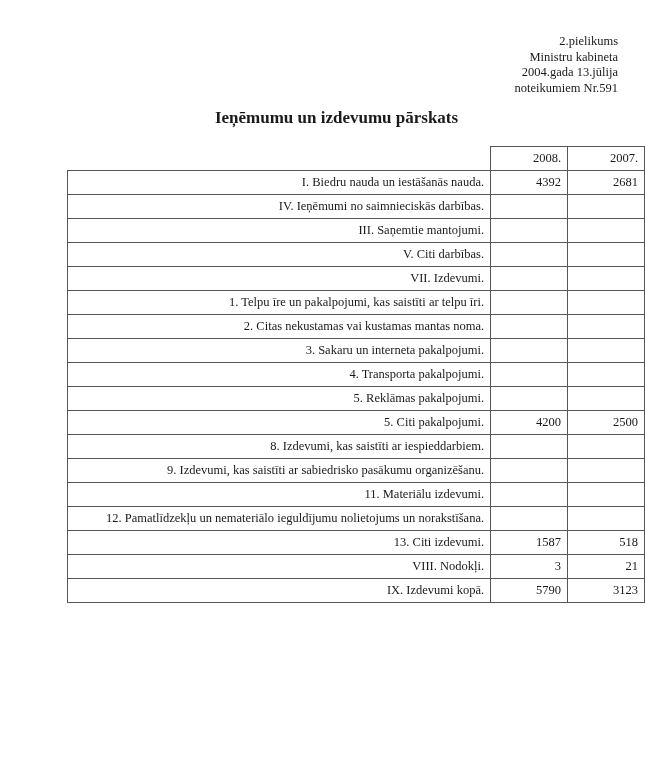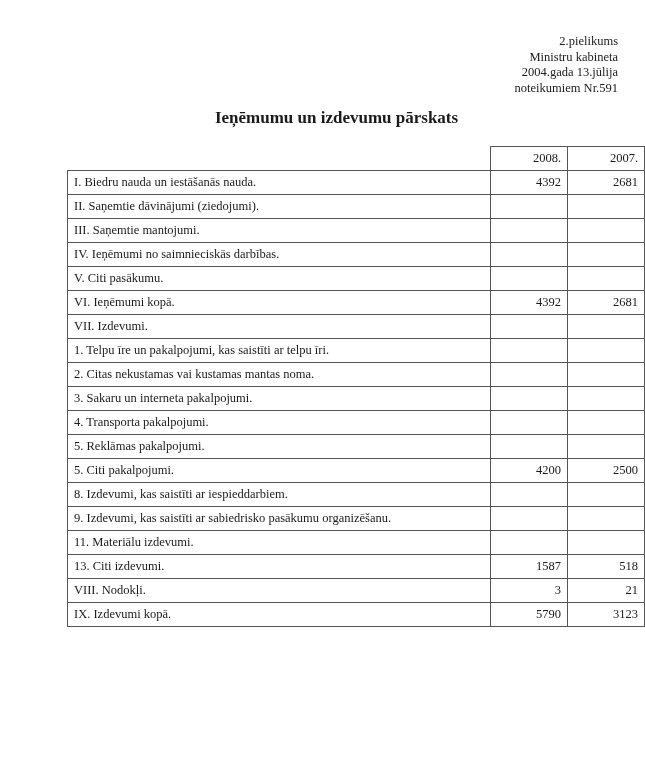--- a/index.html
+++ b/index.html
@@ -5,21 +5,21 @@
   html, body { margin: 0; padding: 0; background: #ffffff; }
   body { width: 645px; height: 779px; position: relative; overflow: hidden;
          font-family: "Liberation Serif", serif; color: #1a1a1a; }
   .annex { position: absolute; right: 27px; top: 34px; text-align: right;
            font-size: 12.5px; line-height: 15.5px; }
   .title { position: absolute; left: 0; right: 0; top: 108px; text-align: center;
            font-weight: bold; font-size: 17px; padding-left: 28px; }
   table { position: absolute; left: 23px; top: 146px; border-collapse: collapse;
           font-size: 12.5px; margin-left: 44px; }
   td { border: 1px solid #555; padding: 0 6px 0 6px; height: 23px; vertical-align: middle; }
-  td.label { width: 429px; text-align: left; }
+  td.label { width: 429px; text-align: right; }
   td.num { width: 66px; text-align: right; }
   tr.head td.blank { border-left: none; border-top: none; }
   tr.tall td { height: 38px; }
   td.label.wrap { text-align: justify; line-height: 15px; padding-top: 2px; padding-bottom: 2px; }
 </style>
 </head>
 <body>
 
 <div class="annex">
   <div>2.pielikums</div>
@@ -36,43 +36,33 @@
       <td class="label blank"></td>
       <td class="num">2008.</td>
       <td class="num">2007.</td>
     </tr>
   <tr>
         <td class="label">I. Biedru nauda un iestāšanās nauda.</td>
         <td class="num">4392</td>
         <td class="num">2681</td>
       </tr>
       <tr>
-        <td class="label">II. Saņemtie dāvinājumi (ziedojumi).</td>
+        <td class="label">IV. Ieņēmumi no saimnieciskās darbības.</td>
         <td class="num"></td>
         <td class="num"></td>
       </tr>
       <tr>
         <td class="label">III. Saņemtie mantojumi.</td>
         <td class="num"></td>
         <td class="num"></td>
       </tr>
       <tr>
-        <td class="label">IV. Ieņēmumi no saimnieciskās darbības.</td>
+        <td class="label">V. Citi darbības.</td>
         <td class="num"></td>
         <td class="num"></td>
-      </tr>
-      <tr>
-        <td class="label">V. Citi pasākumu.</td>
-        <td class="num"></td>
-        <td class="num"></td>
-      </tr>
-      <tr>
-        <td class="label">VI. Ieņēmumi kopā.</td>
-        <td class="num">4392</td>
-        <td class="num">2681</td>
       </tr>
       <tr>
         <td class="label">VII. Izdevumi.</td>
         <td class="num"></td>
         <td class="num"></td>
       </tr>
       <tr>
         <td class="label">1. Telpu īre un pakalpojumi, kas saistīti ar telpu īri.</td>
         <td class="num"></td>
         <td class="num"></td>
@@ -111,20 +101,25 @@
         <td class="label">9. Izdevumi, kas saistīti ar sabiedrisko pasākumu organizēšanu.</td>
         <td class="num"></td>
         <td class="num"></td>
       </tr>
       <tr>
         <td class="label">11. Materiālu izdevumi.</td>
         <td class="num"></td>
         <td class="num"></td>
       </tr>
       <tr>
+        <td class="label">12. Pamatlīdzekļu un nemateriālo ieguldījumu nolietojums un norakstīšana.</td>
+        <td class="num"></td>
+        <td class="num"></td>
+      </tr>
+      <tr>
         <td class="label">13. Citi izdevumi.</td>
         <td class="num">1587</td>
         <td class="num">518</td>
       </tr>
       <tr>
         <td class="label">VIII. Nodokļi.</td>
         <td class="num">3</td>
         <td class="num">21</td>
       </tr>
       <tr>

